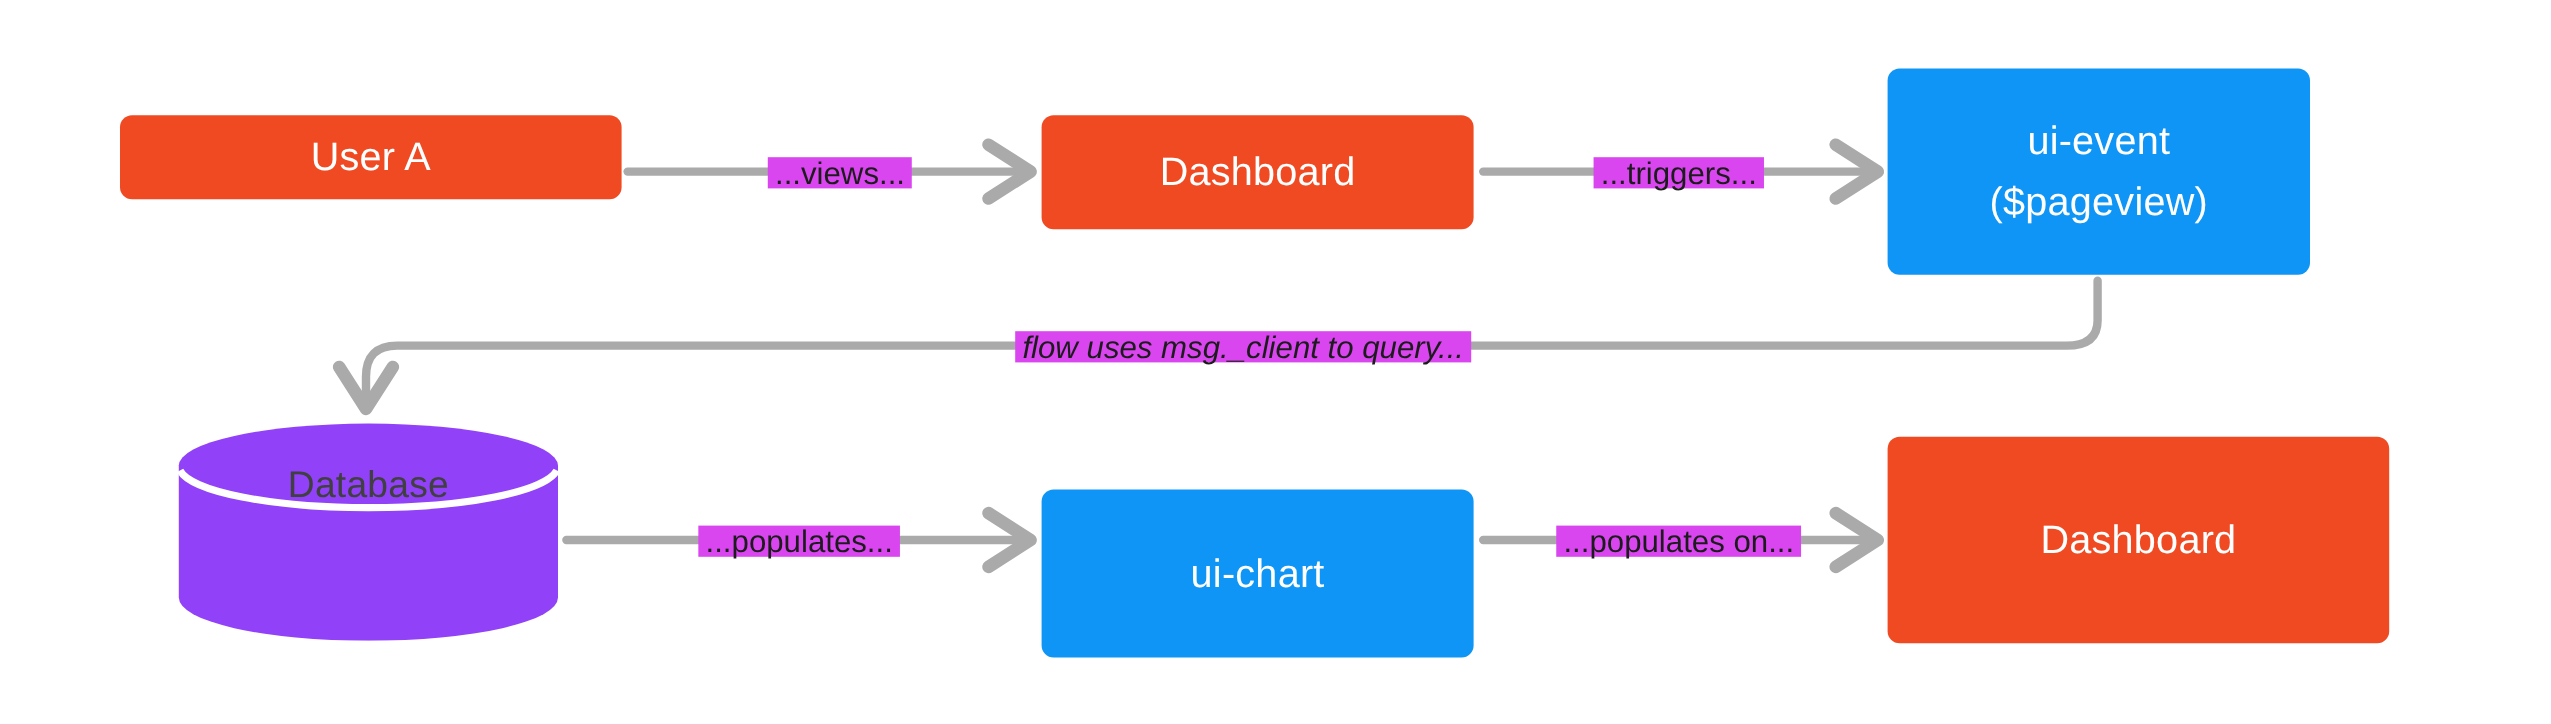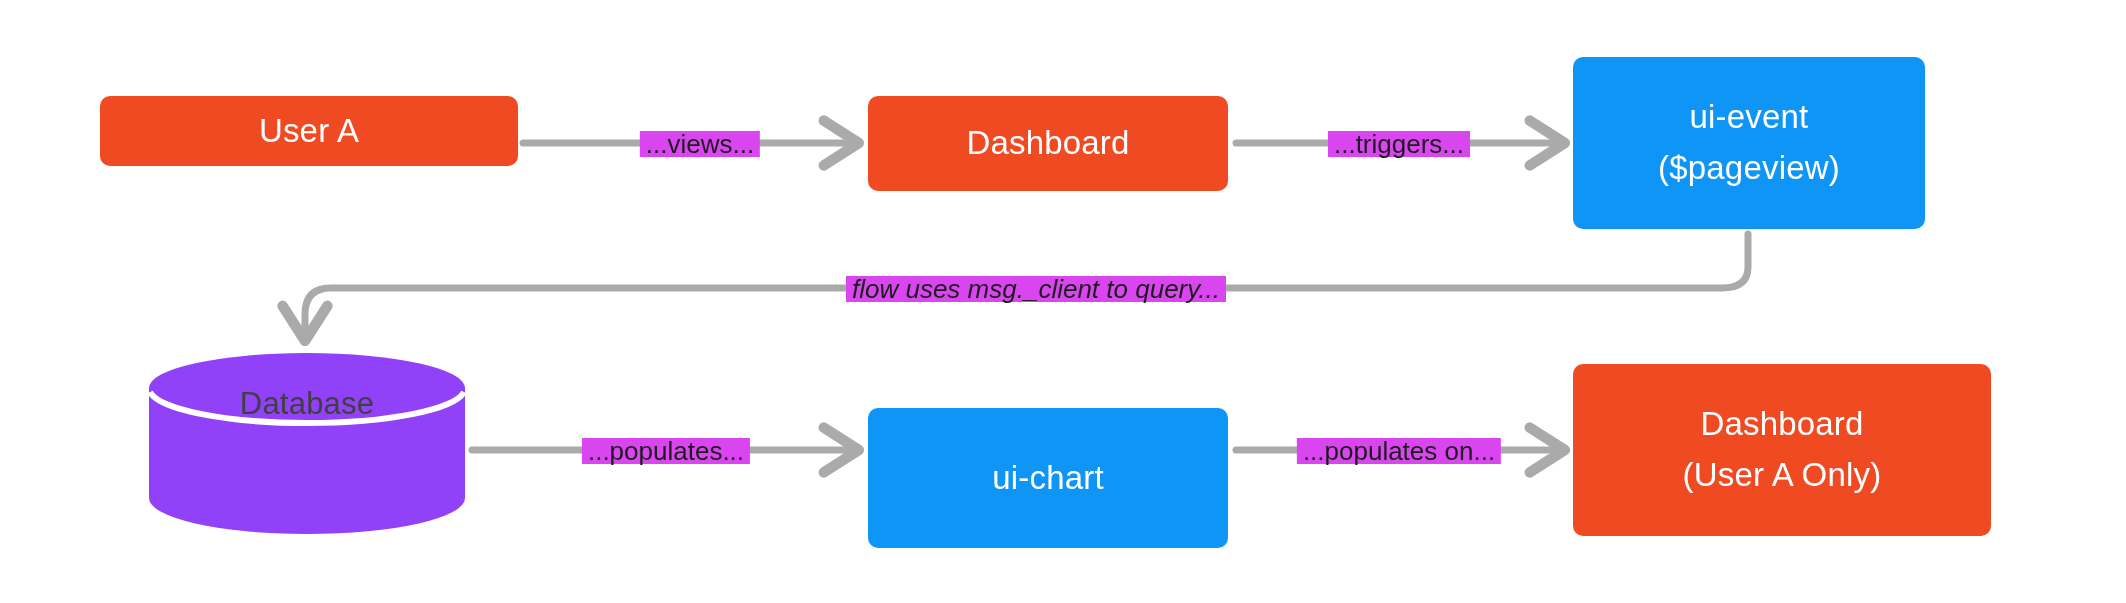--- a/index.html
+++ b/index.html
@@ -150,16 +150,15 @@
     </svg>
     <div class="cyl-label">Database</div>
   </div>
 
   <div class="node node-blue" style="left:868px; top:364px; width:360px; height:140px;margin-top:44px;">
     <span class="ln">ui-chart</span>
   </div>
 
   <div class="node node-orange" style="left:1573px; top:364px; width:418px; height:172px;">
     <span class="ln">Dashboard</span>
-    <span class="ln2">(User A Only)</span>
   </div>
 
 </div>
 
 </body></html>

